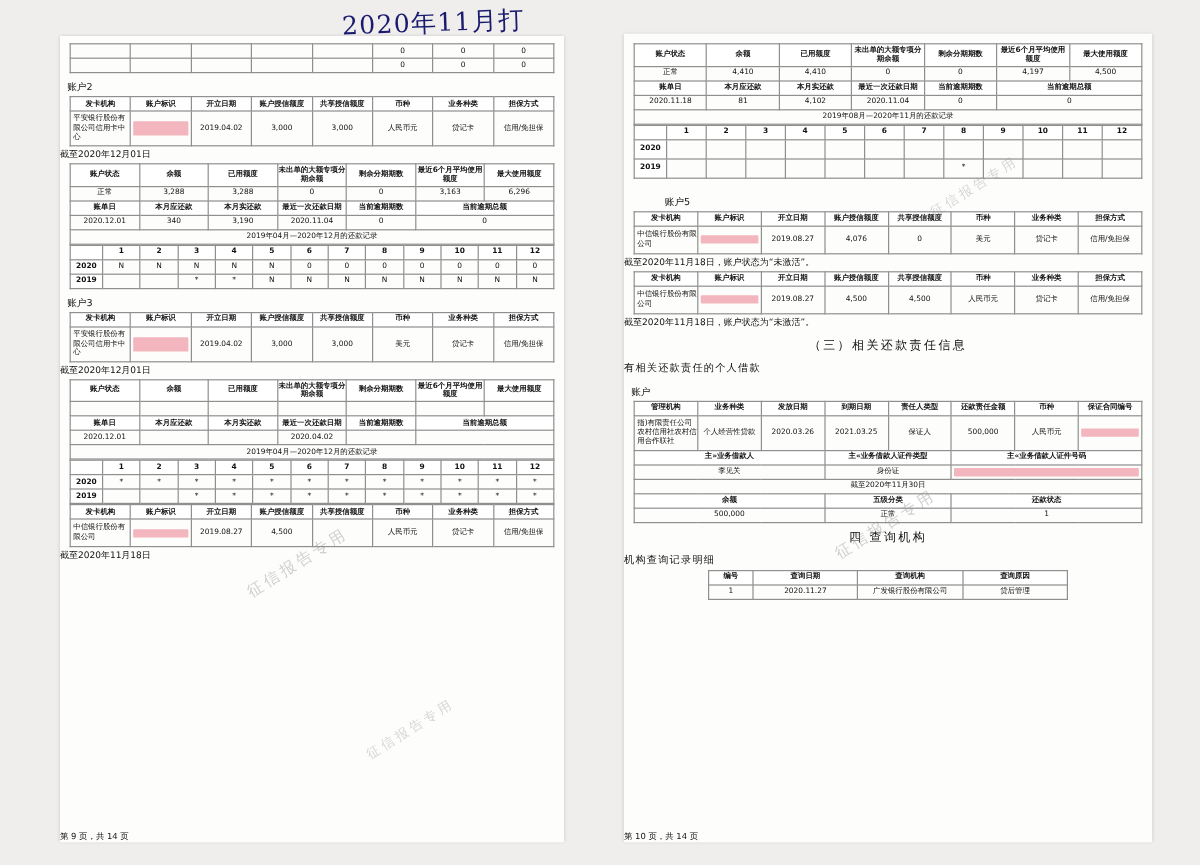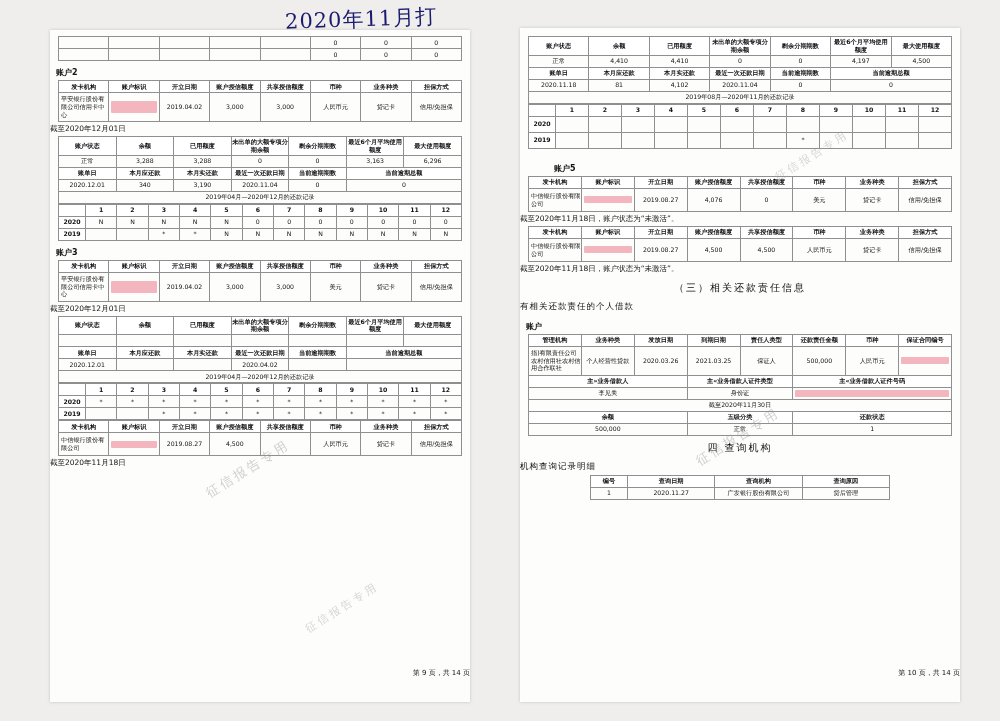--- a/index.html
+++ b/index.html
@@ -20,21 +20,21 @@
 
   .handwrite{
     position:absolute;left:285px;top:5px;
     font-family:"DejaVu Serif","Liberation Serif",serif;
     font-size:21px;color:#1a1a6e;letter-spacing:1px;
     transform:rotate(-2deg);
     white-space:nowrap;
   }
 
   .sect-label{
-    font-size:8px;color:#111;margin:6px 0 2px 6px;font-weight:bold;
+    font-size:8px;color:#111;margin:6px 0 2px 6px;font-weight:normal;
   }
   .centered{
     text-align:left;font-size:7.5px;color:#111;padding:2px 0;
   }
   .center-title{
     text-align:center;font-size:10px;color:#111;padding:5px 16px 3px;letter-spacing:2px;
   }
   .center-sub{
     font-size:8.5px;color:#111;padding:3px 0 2px;letter-spacing:1px;
   }
@@ -59,22 +59,22 @@
   table.t td.left{text-align:left;padding-left:2px;}
   .redact{
     display:block;
     background:#f3b6be;
     height:7px;
     margin:1px 2px;
     border-radius:1px;
   }
   .redact.wide{height:12px;}
   .footer{
-    text-align:right;font-size:7px;color:#111;
-    position:absolute;bottom:24px;width:100%;
+    text-align:left;font-size:7px;color:#111;
+    position:absolute;bottom:0;width:100%;
   }
   .stamp{
     position:absolute;
     color:rgba(150,150,150,.45);
     font-size:13px;
     font-family:"DejaVu Serif","Liberation Serif",serif;
     transform:rotate(-32deg);
     letter-spacing:3px;
     pointer-events:none;
     white-space:nowrap;

